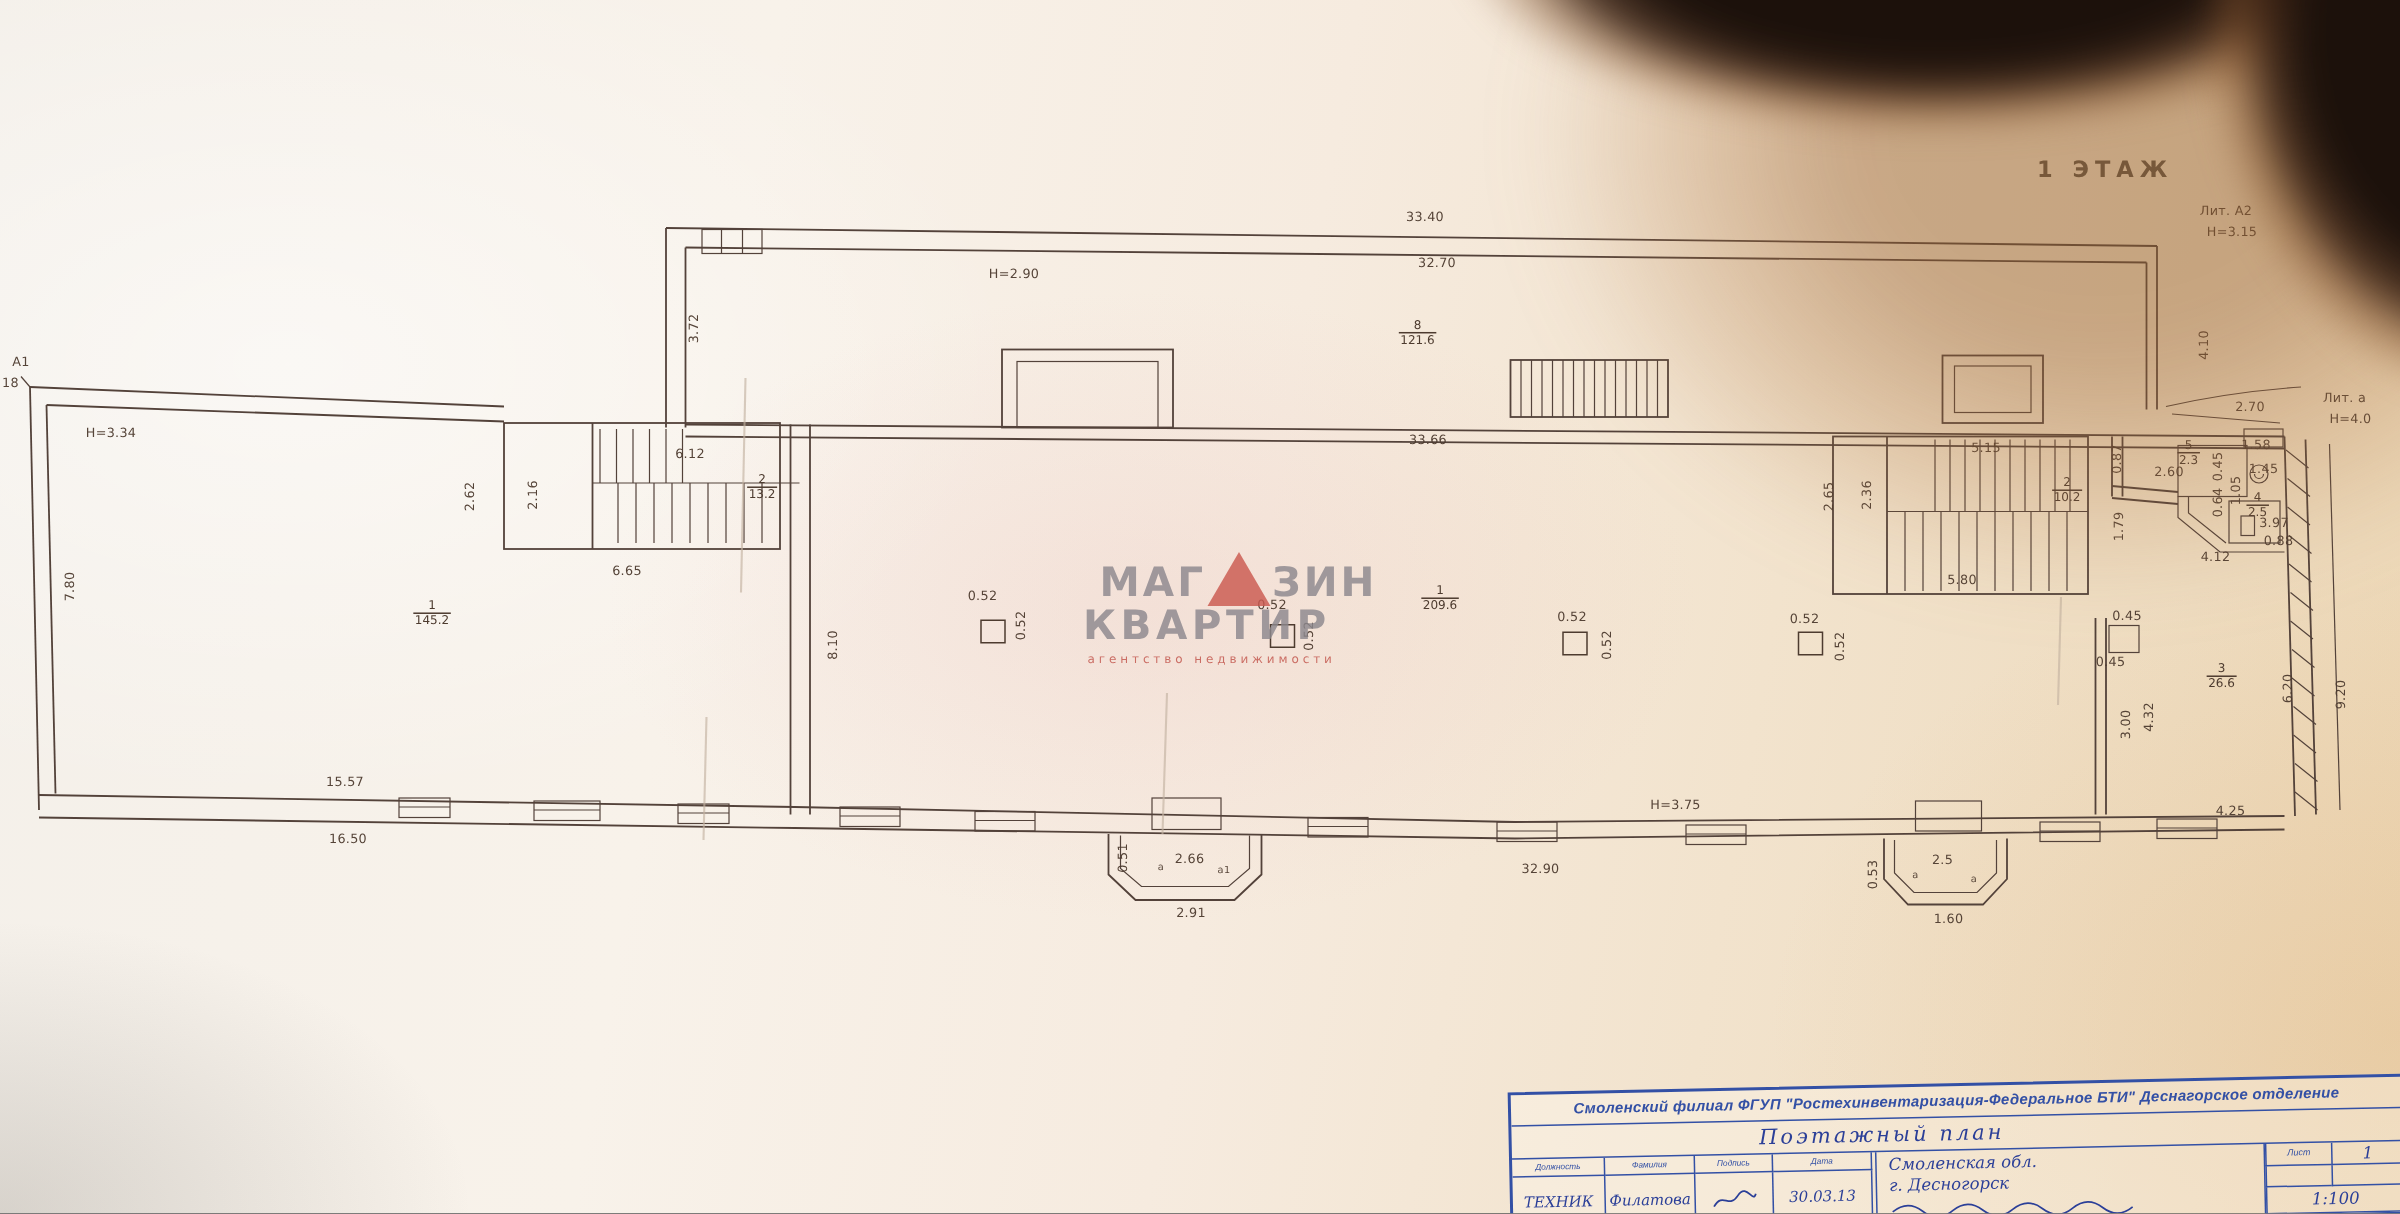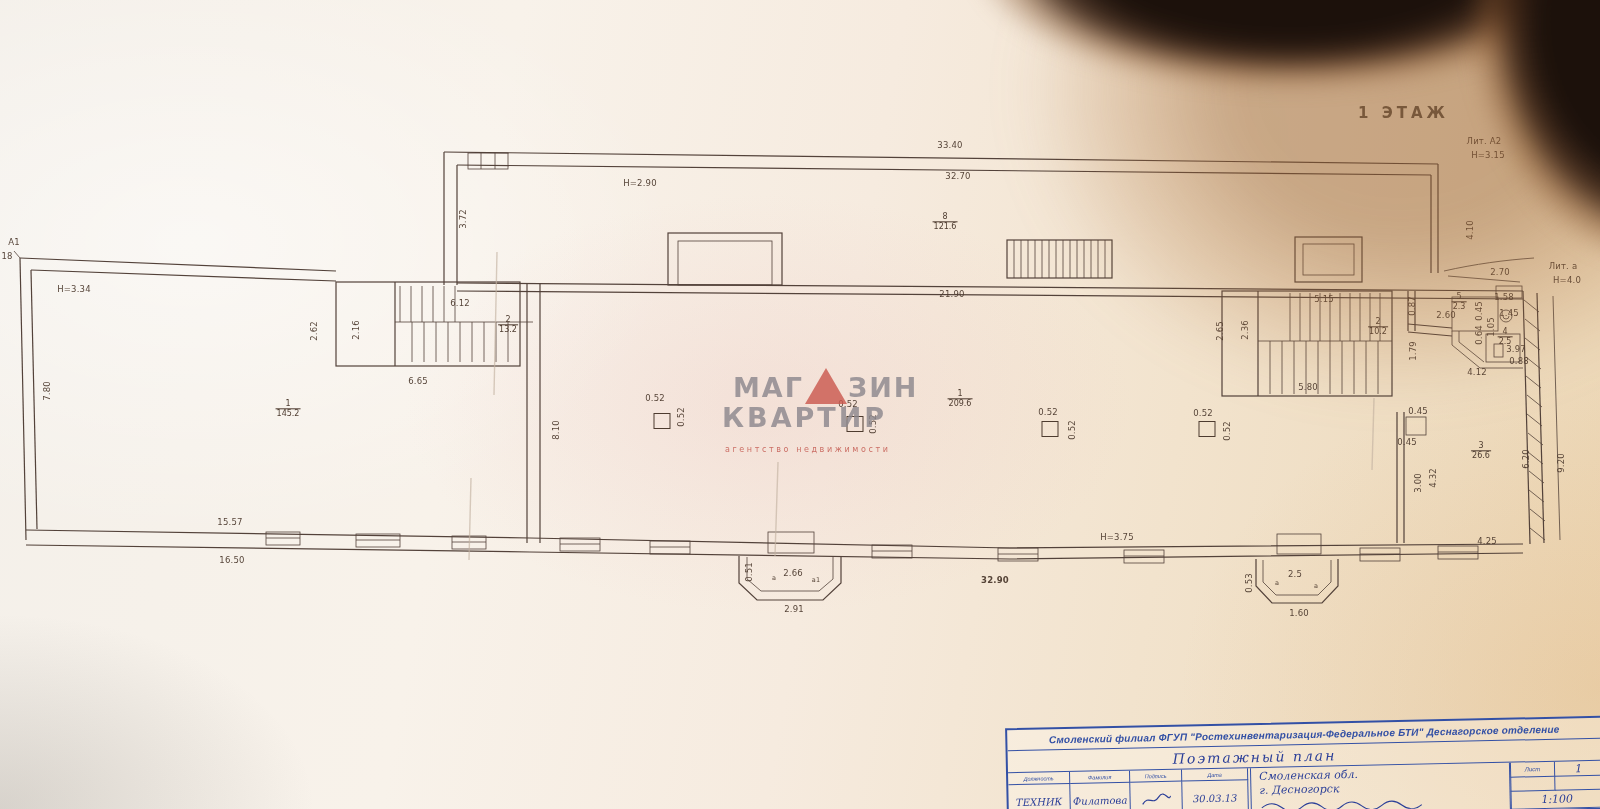--- a/index.html
+++ b/index.html
@@ -24,21 +24,21 @@
   .room .rn{display:block;border-bottom:1px solid #4d3b2f;padding:0 3px;}
   .room .ra{display:block;padding:0 1px;}
   .colsq{position:absolute;width:15px;height:14px;border:1.8px solid #4d3b2f;transform:translate(-50%,-50%);}
   .floor-label{position:absolute;left:1358px;top:104px;font-size:15px;letter-spacing:4px;color:#473a2e;font-weight:bold;opacity:.85;}
   
   .watermark{position:absolute;left:722px;top:368px;opacity:.82;}
   .wm-l1{font-size:27px;font-weight:bold;color:#8d888e;letter-spacing:2px;margin-left:11px;}
   .wm-tri{display:inline-block;width:0;height:0;border-left:21px solid transparent;border-right:21px solid transparent;
           border-bottom:36px solid #cb5a50;vertical-align:-7px;margin:0 1px;}
   .wm-l2{font-size:27px;font-weight:bold;color:#8d888e;letter-spacing:3px;margin-top:-2px;}
-  .wm-cap{font-size:8px;letter-spacing:2.6px;color:#c2544b;margin-top:12px;margin-left:3px;}
+  .wm-cap{font-size:8px;letter-spacing:2.6px;color:#c2544b;margin-top:2px;margin-left:3px;}
   
   .shadow-a{position:absolute;left:970px;top:-170px;width:640px;height:260px;border-radius:50%;
             background:radial-gradient(closest-side,#1c110b 62%,rgba(56,32,18,.88) 76%,rgba(130,82,44,.45) 88%,transparent 100%);
             filter:blur(10px);}
   .shadow-b{position:absolute;left:1470px;top:-200px;width:350px;height:470px;border-radius:50%;transform:rotate(-10deg);
             background:radial-gradient(closest-side,#1c110b 60%,rgba(56,32,18,.88) 75%,rgba(130,82,44,.45) 88%,transparent 100%);
             filter:blur(10px);}
   .shadow-halo{position:absolute;left:1020px;top:-220px;width:760px;height:620px;border-radius:50%;
             background:radial-gradient(closest-side,rgba(150,95,48,.45) 45%,rgba(170,112,60,.28) 70%,transparent 100%);
             filter:blur(24px);}
@@ -154,33 +154,33 @@
 
     <path class="crease" d="M497,252 L494,395"></path>
     <path class="crease" d="M471,478 L469,560"></path>
     <path class="crease" d="M778,462 L775,556"></path>
     <path class="crease" d="M1374,398 L1372,470"></path>
   </svg>
 
   <div class="layer">
       <span class="dim" style="left: 950px; top: 145px; transform: translate(-50%, -50%);">33.40</span>
       <span class="dim" style="left: 958px; top: 176px; transform: translate(-50%, -50%);">32.70</span>
-      <span class="dim" style="left: 640px; top: 183px; transform: translate(-50%, -50%);">Н=2.90</span>
+      <span class="dim" style="left: 676px; top: 183px; transform: translate(-50%, -50%);">Н=2.90</span>
       <span class="dim" style="left: 463px; top: 219px; transform: translate(-50%, -50%) rotate(-90deg);">3.72</span>
       <span class="dim" style="left: 1470px; top: 230px; transform: translate(-50%, -50%) rotate(-90deg);">4.10</span>
       <span class="dim" style="left: 1500px; top: 272px; transform: translate(-50%, -50%);">2.70</span>
       <span class="dim" style="left: 1484px; top: 141px; transform: translate(-50%, -50%);">Лит. А2</span>
       <span class="dim" style="left: 1488px; top: 155px; transform: translate(-50%, -50%);">Н=3.15</span>
       <span class="dim" style="left: 1563px; top: 266px; transform: translate(-50%, -50%);">Лит. а</span>
       <span class="dim" style="left: 1567px; top: 280px; transform: translate(-50%, -50%);">Н=4.0</span>
       <span class="dim" style="left: 14px; top: 242px; transform: translate(-50%, -50%);">А1</span>
       <span class="dim" style="left: 7px; top: 256px; transform: translate(-50%, -50%);">18</span>
       <span class="dim" style="left: 74px; top: 289px; transform: translate(-50%, -50%);">Н=3.34</span>
       <span class="dim" style="left: 47px; top: 391px; transform: translate(-50%, -50%) rotate(-90deg);">7.80</span>
-      <span class="dim" style="left: 952px; top: 294px; transform: translate(-50%, -50%);">21.90</span>
+      <span class="dim" style="left: 952px; top: 294px; transform: translate(-50%, -50%);">33.66</span>
       <span class="dim" style="left: 460px; top: 303px; transform: translate(-50%, -50%);">6.12</span>
       <span class="dim" style="left: 314px; top: 331px; transform: translate(-50%, -50%) rotate(-90deg);">2.62</span>
       <span class="dim" style="left: 356px; top: 330px; transform: translate(-50%, -50%) rotate(-90deg);">2.16</span>
       <span class="dim" style="left: 418px; top: 381px; transform: translate(-50%, -50%);">6.65</span>
       <span class="dim" style="left: 556px; top: 430px; transform: translate(-50%, -50%) rotate(-90deg);">8.10</span>
       <span class="dim" style="left: 1117px; top: 510px; transform: translate(-50%, -50%); margin-top: 27px;">Н=3.75</span>
       <span class="dim" style="left: 655px; top: 398px; transform: translate(-50%, -50%);">0.52</span>
       <span class="dim" style="left: 681px; top: 417px; transform: translate(-50%, -50%) rotate(-90deg);">0.52</span>
       <span class="dim" style="left: 848px; top: 404px; transform: translate(-50%, -50%);">0.52</span>
       <span class="dim" style="left: 873px; top: 424px; transform: translate(-50%, -50%) rotate(-90deg);">0.52</span>
@@ -205,21 +205,21 @@
       <span class="dim" style="left: 1413px; top: 351px; transform: translate(-50%, -50%) rotate(-90deg);">1.79</span>
       <span class="dim" style="left: 1418px; top: 411px; transform: translate(-50%, -50%);">0.45</span>
       <span class="dim" style="left: 1407px; top: 442px; transform: translate(-50%, -50%);">0.45</span>
       <span class="dim" style="left: 1526px; top: 459px; transform: translate(-50%, -50%) rotate(-90deg);">6.20</span>
       <span class="dim" style="left: 1561px; top: 463px; transform: translate(-50%, -50%) rotate(-90deg);">9.20</span>
       <span class="dim" style="left: 1418px; top: 483px; transform: translate(-50%, -50%) rotate(-90deg);">3.00</span>
       <span class="dim" style="left: 1433px; top: 478px; transform: translate(-50%, -50%) rotate(-90deg);">4.32</span>
       <span class="dim" style="left: 1487px; top: 541px; transform: translate(-50%, -50%);">4.25</span>
       <span class="dim" style="left: 230px; top: 522px; transform: translate(-50%, -50%);">15.57</span>
       <span class="dim" style="left: 232px; top: 560px; transform: translate(-50%, -50%);">16.50</span>
-      <span class="dim" style="left: 995px; top: 580px; transform: translate(-50%, -50%); font-weight: bold;">32.90</span>
+      <span class="dim" style="left: 1027px; top: 580px; transform: translate(-50%, -50%);">32.90</span>
       <span class="dim" style="left: 749px; top: 572px; transform: translate(-50%, -50%) rotate(-90deg);">0.51</span>
       <span class="dim" style="left: 793px; top: 573px; transform: translate(-50%, -50%);">2.66</span>
       <span class="dim tiny" style="left: 774px; top: 578px; transform: translate(-50%, -50%);">а</span>
       <span class="dim tiny" style="left: 816px; top: 580px; transform: translate(-50%, -50%);">а1</span>
       <span class="dim" style="left: 794px; top: 609px; transform: translate(-50%, -50%);">2.91</span>
       <span class="dim" style="left: 1249px; top: 583px; transform: translate(-50%, -50%) rotate(-90deg);">0.53</span>
       <span class="dim" style="left: 1295px; top: 574px; transform: translate(-50%, -50%);">2.5</span>
       <span class="dim tiny" style="left: 1277px; top: 583px; transform: translate(-50%, -50%);">а</span>
       <span class="dim tiny" style="left: 1316px; top: 586px; transform: translate(-50%, -50%);">а</span>
       <span class="dim" style="left: 1299px; top: 613px; transform: translate(-50%, -50%);">1.60</span>

